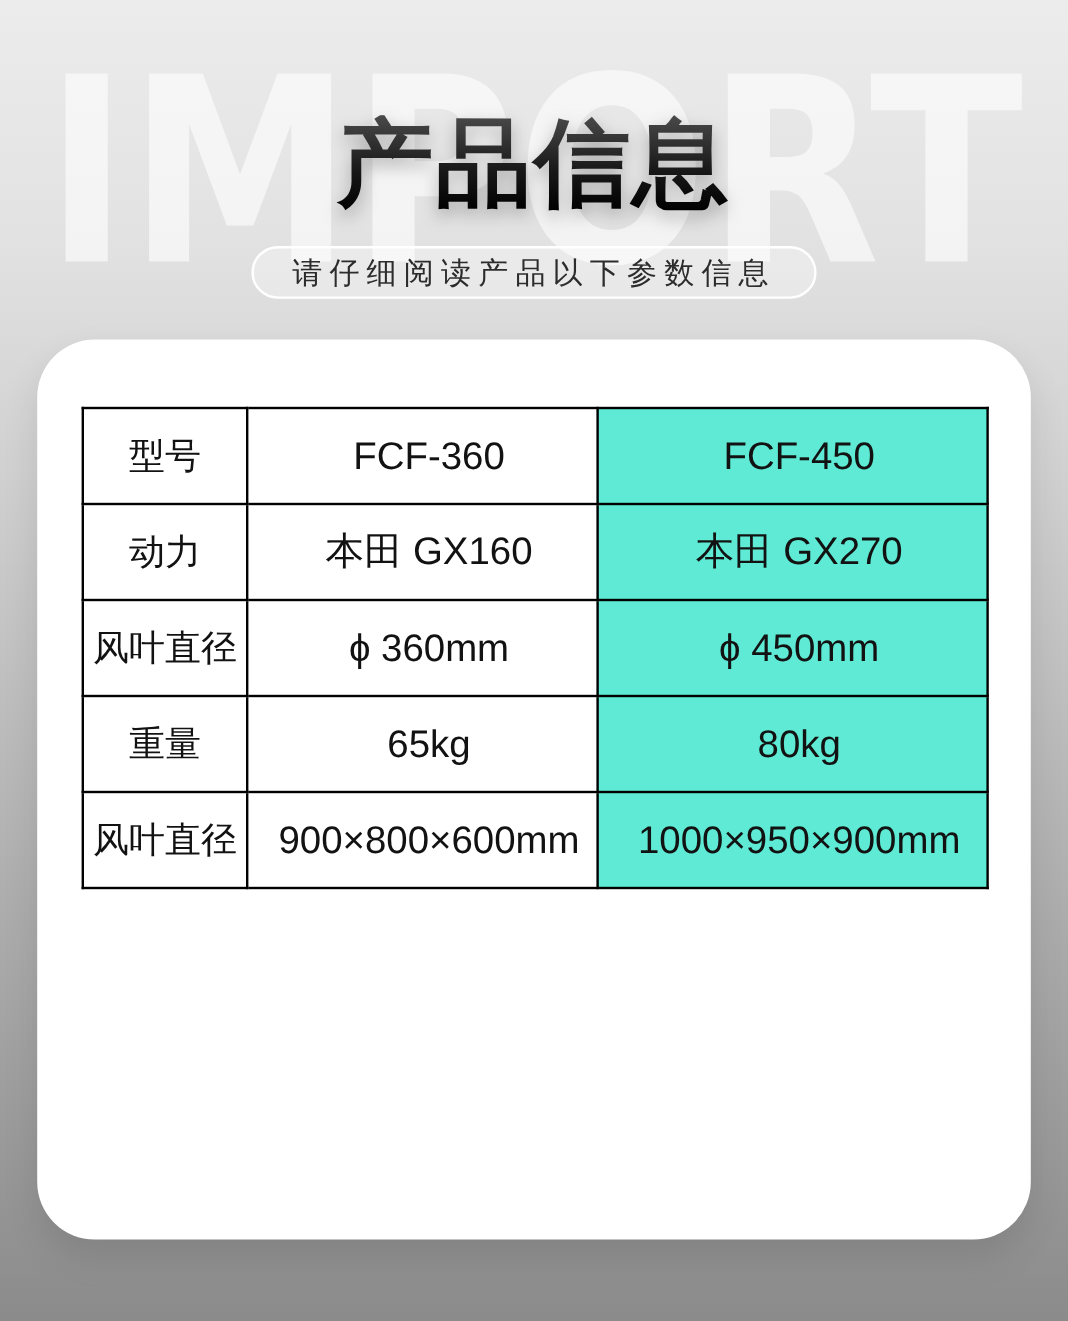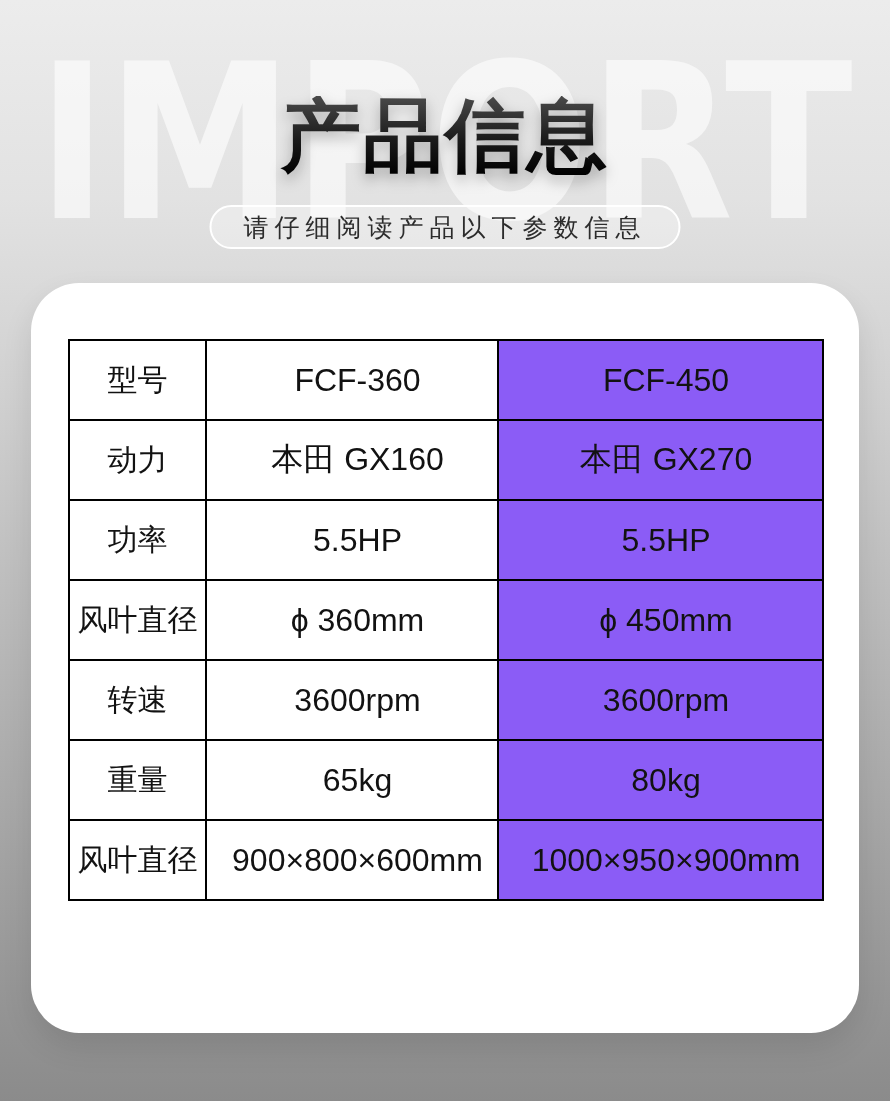--- a/index.html
+++ b/index.html
@@ -53,21 +53,21 @@
   table.spec-table td{
     border:2px solid #000000;
     height:78px;
     text-align:center;vertical-align:middle;
     padding:0 1px;
     color:#121212;
     white-space:nowrap;
   }
   table.spec-table td.lbl{font-size:30px;text-align:center;}
   table.spec-table td.val{font-size:32px;padding-left:12px;}
-  table.spec-table td:nth-child(3){background:#8b5cf6;}
+  table.spec-table td:nth-child(3){background:#5eead4;}
 </style>
 </head>
 <body>
 
 <div class="page">
 
   <div class="watermark">IMPORT</div>
 
   <div class="page-title">产品信息</div>
 
@@ -87,33 +87,23 @@
           <td class="lbl">型号</td>
           <td class="val">FCF-360</td>
           <td class="val">FCF-450</td>
         </tr>
         <tr>
           <td class="lbl">动力</td>
           <td class="val">本田 GX160</td>
           <td class="val">本田 GX270</td>
         </tr>
         <tr>
-          <td class="lbl">功率</td>
-          <td class="val">5.5HP</td>
-          <td class="val">5.5HP</td>
-        </tr>
-        <tr>
           <td class="lbl">风叶直径</td>
           <td class="val">ϕ 360mm</td>
           <td class="val">ϕ 450mm</td>
-        </tr>
-        <tr>
-          <td class="lbl">转速</td>
-          <td class="val">3600rpm</td>
-          <td class="val">3600rpm</td>
         </tr>
         <tr>
           <td class="lbl">重量</td>
           <td class="val">65kg</td>
           <td class="val">80kg</td>
         </tr>
         <tr>
           <td class="lbl">风叶直径</td>
           <td class="val">900×800×600mm</td>
           <td class="val">1000×950×900mm</td>

